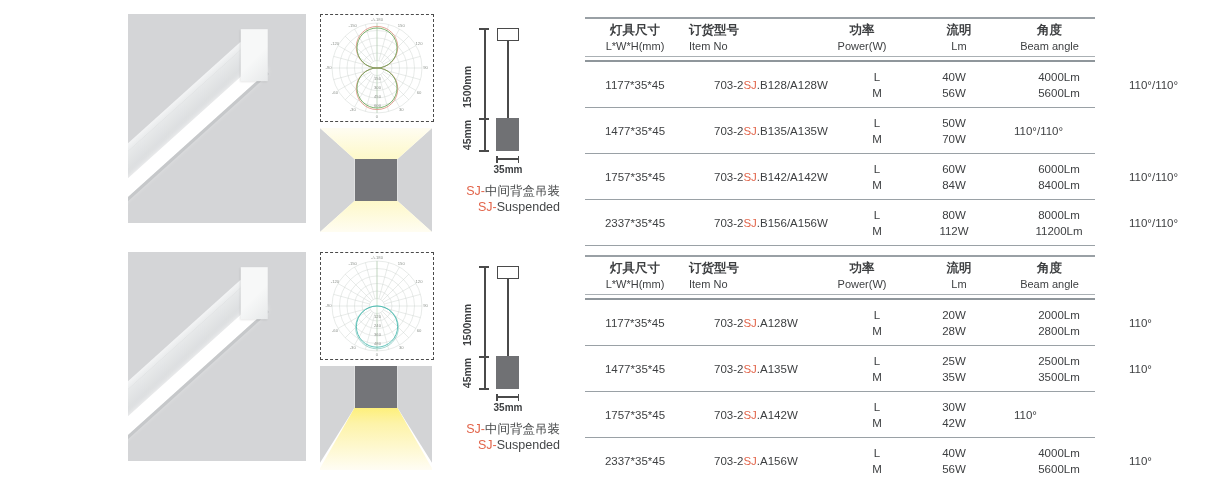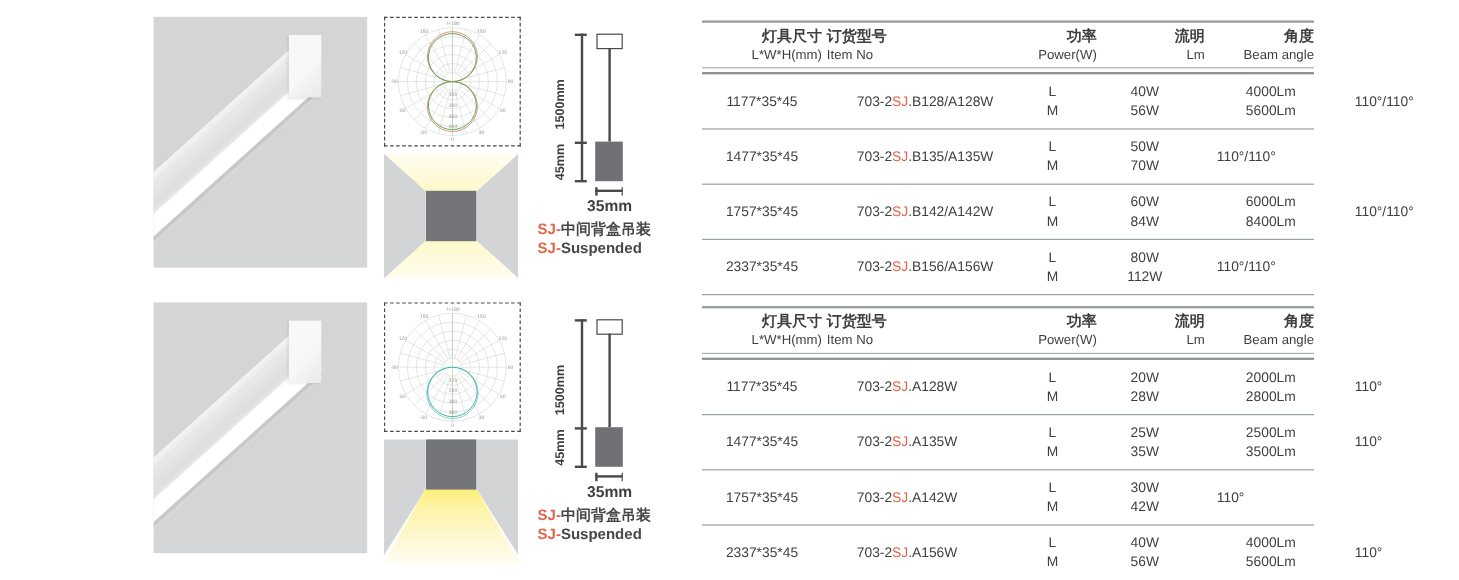--- a/index.html
+++ b/index.html
@@ -40,31 +40,31 @@
   .tick{position:absolute;left:31px;width:10px;height:1.5px;background:#4a4a4a;}
   .rot{position:absolute;transform:rotate(-90deg);font-size:10.5px;font-weight:bold;color:#3d3f41;text-align:center;white-space:nowrap;}
   .lab-drop{left:-10px;top:72px;width:58px;}
   .lab-45{left:-7px;top:120px;width:52px;}
   .canopy{position:absolute;left:49px;top:19px;width:20px;height:11px;border:1.6px solid #4a4a4a;background:#fff;}
   .wire{position:absolute;left:59px;top:31px;width:1.5px;height:78px;background:#4a4a4a;}
   .fixbody{position:absolute;left:48px;top:109px;width:23px;height:33px;background:#707174;}
   .harrow{position:absolute;left:48px;top:149px;width:23px;height:1.5px;background:#4a4a4a;}
   .harrow:before,.harrow:after{content:"";position:absolute;top:-2.5px;width:1.5px;height:7px;background:#4a4a4a;}
   .harrow:before{left:0;} .harrow:after{right:0;}
-  .lab-35{position:absolute;left:30px;top:155px;width:60px;text-align:center;font-size:13px;font-weight:bold;}
-  .caption{position:absolute;left:0;top:174px;width:112px;text-align:left;font-size:12.5px;line-height:16px;color:#454748;font-weight:bold;}
+  .lab-35{position:absolute;left:30px;top:155px;width:60px;text-align:center;font-size:10px;font-weight:bold;}
+  .caption{position:absolute;left:0;top:174px;width:112px;text-align:right;font-size:12.5px;line-height:16px;color:#454748;}
   .accent{color:#e2654b;}
 
   
   .spec-table{position:absolute;left:585px;top:17px;width:510px;}
   .thead{border-top:2px solid #99a0a5;border-bottom:1px solid #aab0b4;padding:3px 0 2px 0;}
   .h-row{display:grid;grid-template-columns:100px 125px 104px 90px 91px;}
   .h-cn{font-weight:bold;font-size:12.5px;line-height:17px;}
   .h-en{font-size:11px;line-height:15px;}
-  .hc{text-align:right;}
+  .hc{text-align:center;}
   .hl{text-align:left;padding-left:4px;}
   .tbody{border-top:2px solid #8f969b;margin-top:3px;}
   .t-row{display:grid;grid-template-columns:100px 125px 34px 70px 90px 91px;height:45px;align-items:center;border-bottom:1.5px solid #9aa1a6;font-size:11.5px;gap:25px;}
   .c-size{text-align:center;}
   .c-item{text-align:left;padding-left:4px;white-space:nowrap;}
   .stack{display:flex;flex-direction:column;line-height:16px;text-align:center;}
   .c-angle{}
 </style>
 </head>
 <body>
@@ -231,20 +231,24 @@
           <div class="c-size">2337*35*45</div>
           <div class="c-item"><span>703-2</span><span class="accent">SJ</span><span>.B156/A156W</span></div>
           <div class="stack">
             <div>L</div>
             <div>M</div>
           </div>
           <div class="stack">
             <div>80W</div>
             <div>112W</div>
           </div>
+          <div class="stack">
+            <div>8000Lm</div>
+            <div>11200Lm</div>
+          </div>
           <div class="c-angle">110°/110°</div>
         </div>
       </div>
   </div>
 </div>
 
 <div class="section" id="s1">
   <div class="product">
     <div class="bar">
       <div class="bar-top"></div>

